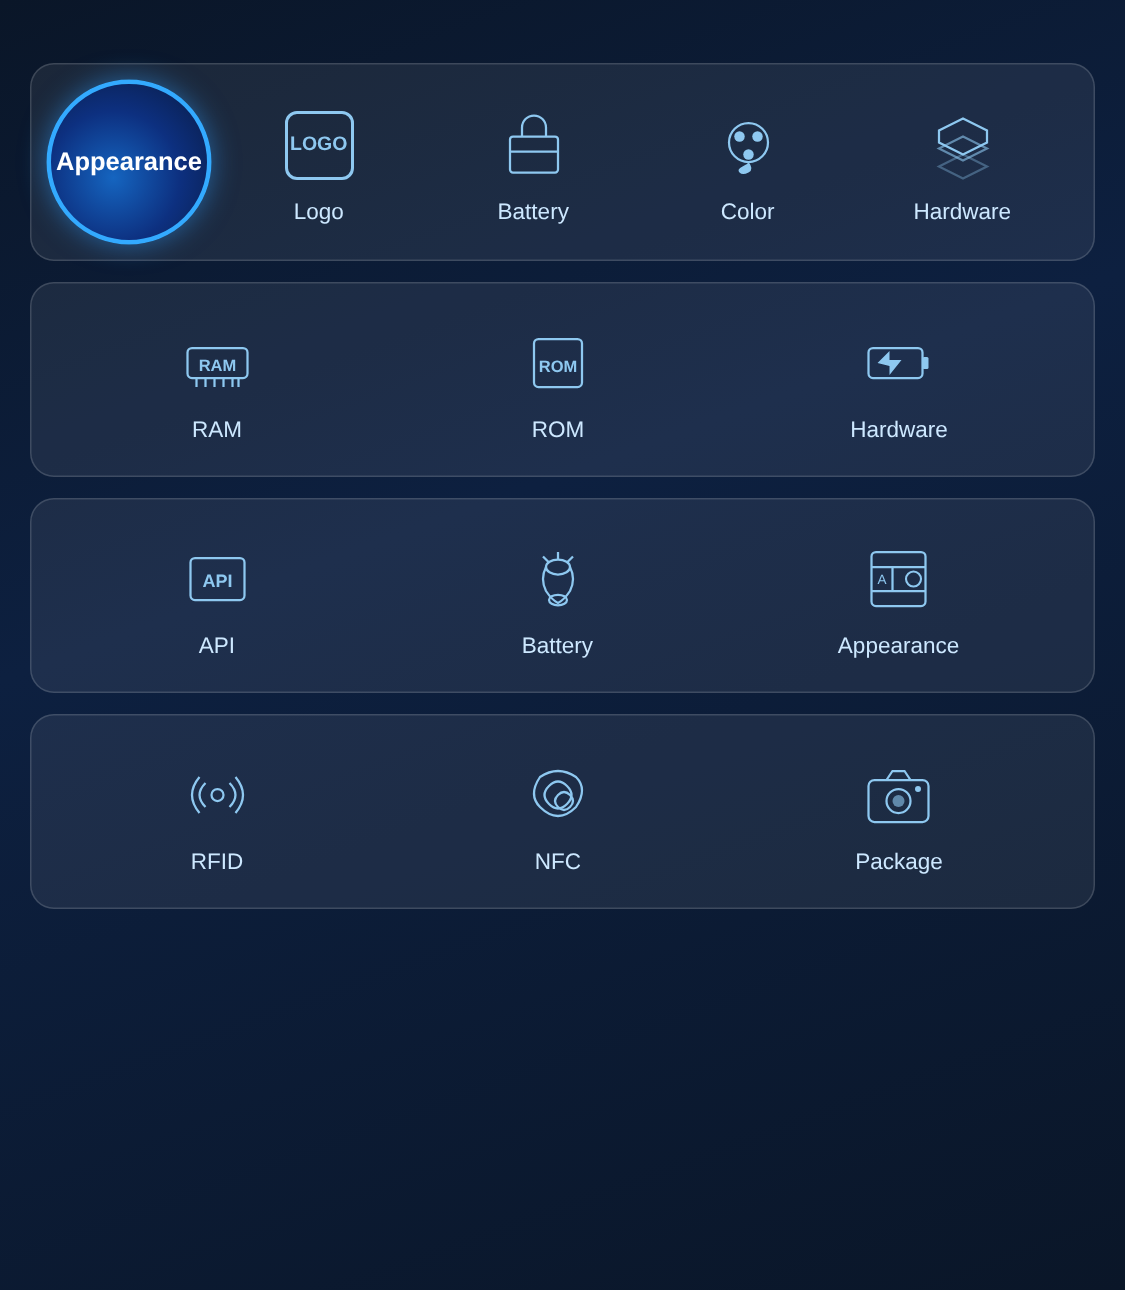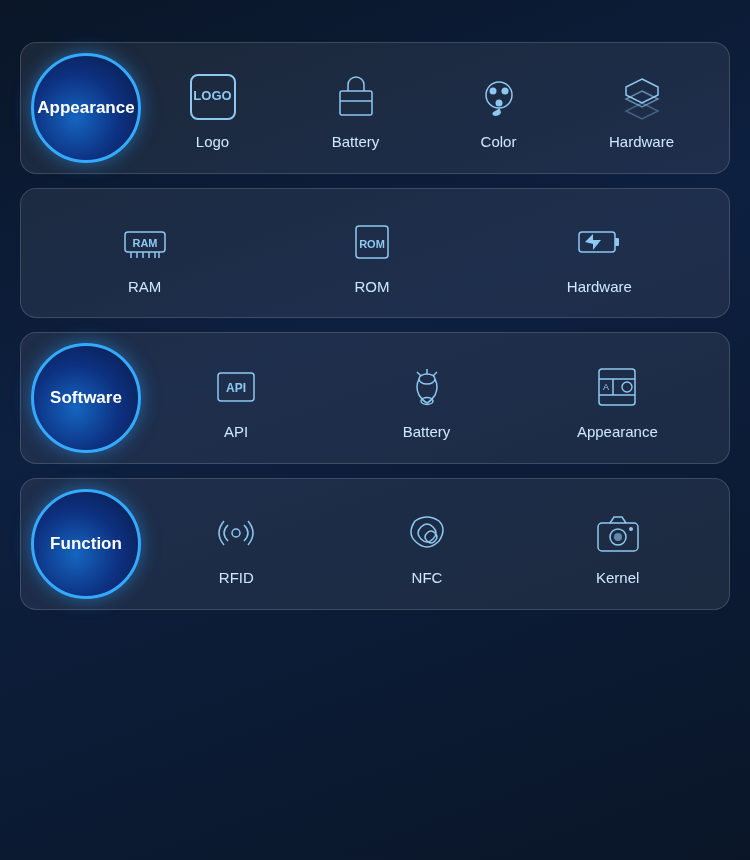--- a/index.html
+++ b/index.html
@@ -200,23 +200,20 @@
       <rect x="4" y="14" width="36" height="20" rx="3"></rect>
       <rect x="40" y="20" width="4" height="8" rx="1" fill="#8ec8f0" stroke="none"></rect>
       <path d="M10 24 L18 16 L18 22 L26 22 L18 32 L18 26 Z" fill="#8ec8f0" stroke="none"></path>
     </svg>
           </div>
           <span class="item-label">Hardware</span>
         </div>
       </div>
     </div>
     <div class="row">
-      <div class="circle-label">
-        <span class="label-text">Software</span>
-      </div>
       <div class="items-grid">
         <div class="item">
           <div class="icon-box">
             <svg viewBox="0 0 48 48" stroke="#8ec8f0" stroke-width="1.8" fill="none">
       <rect x="6" y="10" width="36" height="28" rx="3"></rect>
       <text x="24" y="29" text-anchor="middle" font-size="12" font-weight="bold" fill="#8ec8f0" stroke="none" font-family="Arial">API</text>
     </svg>
           </div>
           <span class="item-label">API</span>
         </div>
@@ -242,23 +239,20 @@
       <line x1="20" y1="16" x2="20" y2="32"></line>
       <text x="13" y="27" text-anchor="middle" font-size="9" fill="#8ec8f0" stroke="none" font-family="Arial">A</text>
       <circle cx="34" cy="24" r="5" stroke-width="1.4"></circle>
     </svg>
           </div>
           <span class="item-label">Appearance</span>
         </div>
       </div>
     </div>
     <div class="row">
-      <div class="circle-label">
-        <span class="label-text">Function</span>
-      </div>
       <div class="items-grid">
         <div class="item">
           <div class="icon-box">
             <svg viewBox="0 0 48 48" stroke="#8ec8f0" stroke-width="1.8" fill="none">
       <circle cx="24" cy="24" r="4"></circle>
       <path d="M16 16 Q8 24 16 32"></path>
       <path d="M32 16 Q40 24 32 32"></path>
       <path d="M12 12 Q2 24 12 36"></path>
       <path d="M36 12 Q46 24 36 36"></path>
     </svg>
@@ -278,17 +272,17 @@
         <div class="item">
           <div class="icon-box">
             <svg viewBox="0 0 48 48" stroke="#8ec8f0" stroke-width="1.8" fill="none">
       <rect x="4" y="14" width="40" height="28" rx="4"></rect>
       <circle cx="24" cy="28" r="8"></circle>
       <circle cx="24" cy="28" r="4" fill="#8ec8f0" stroke="none" opacity="0.6"></circle>
       <path d="M16 14 L20 8 L28 8 L32 14"></path>
       <circle cx="37" cy="20" r="2" fill="#8ec8f0" stroke="none"></circle>
     </svg>
           </div>
-          <span class="item-label">Kernel</span>
+          <span class="item-label">Package</span>
         </div>
       </div>
     </div>
   </div>
 
 </body></html>

